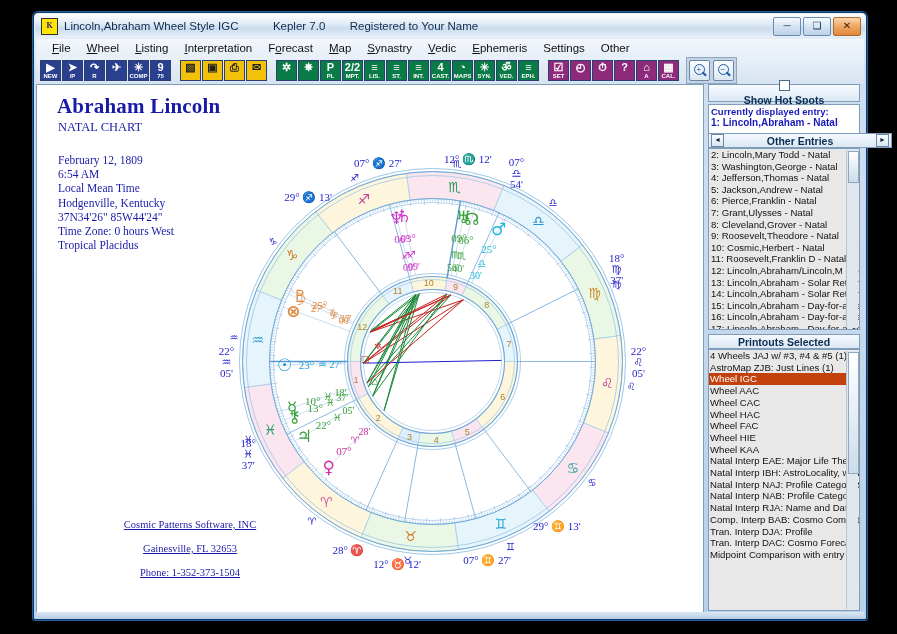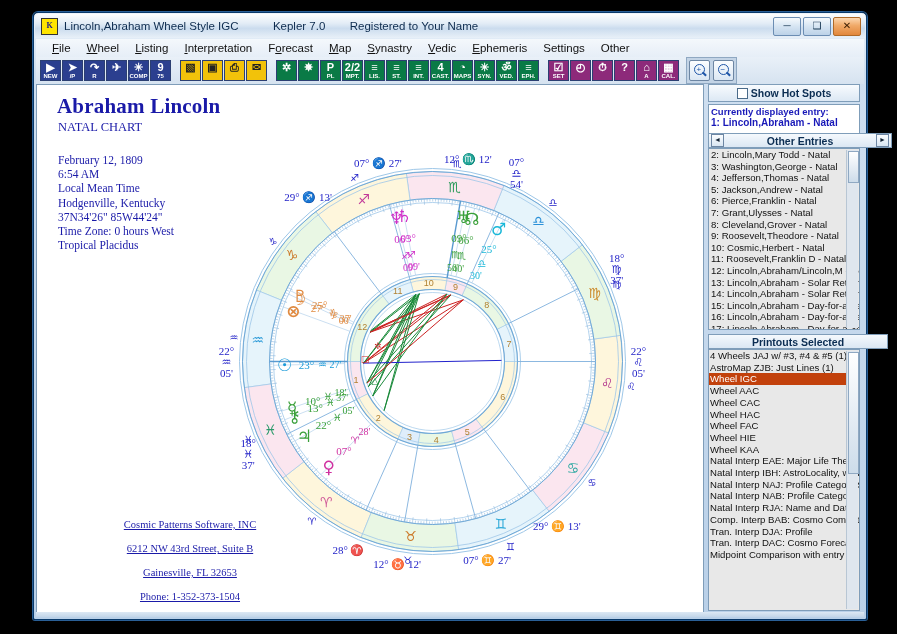--- a/index.html
+++ b/index.html
@@ -92,21 +92,21 @@
 
   
   .wheel{position:absolute;left:162px;top:56px;width:435px;height:435px;}
   .wheel svg{display:block;}
 
   
   .side{position:absolute;left:670px;top:0;width:156px;height:529px;}
   .hotspots{
     position:absolute;left:2px;top:0;width:152px;height:18px;
     background:linear-gradient(180deg,#f8fbfe,#dce8f4);border:1px solid #7f9db9;
-    display:flex;align-items:center;justify-content:center;gap:3px;box-sizing:border-box;cursor:pointer;
+    display:flex;align-items:center;justify-content:center;gap:3px;box-sizing:border-box;cursor:pointer;flex-direction:column;
   }
   .hs-check{width:9px;height:9px;border:1px solid #4a6b8a;background:#fff;flex:none;}
   .hs-label{font-size:10.5px;font-weight:bold;color:#0b2d52;font-family:"Liberation Sans",sans-serif;}
 
   .curbox{position:absolute;left:2px;top:20px;width:152px;height:43px;background:#fff;border:1px solid #7f9db9;box-sizing:border-box;padding:1px 2px;}
   .cur-l1{font-size:9.5px;color:#1818b8;font-weight:bold;font-family:"Liberation Sans",sans-serif;white-space:nowrap;}
   .cur-l2{font-size:10px;color:#1818b8;font-weight:bold;font-family:"Liberation Sans",sans-serif;white-space:nowrap;}
 
   .oe-head{position:absolute;left:2px;top:49px;width:184px;height:15px;
     background:linear-gradient(180deg,#f5f9fd,#dbe7f3);border:1px solid #7f9db9;box-sizing:border-box;
@@ -115,21 +115,21 @@
     font-size:7px;line-height:9px;text-align:center;color:#123;cursor:pointer;}
   .oe-title{font-size:10.5px;font-weight:bold;color:#0b2d52;font-family:"Liberation Sans",sans-serif;}
 
   .oe-list{position:absolute;left:2px;top:64px;width:152px;height:182px;background:#e8e8e8;
     border:1px solid #7f9db9;box-sizing:border-box;overflow:hidden;}
   .oe-row{font-size:9.6px;color:#111;line-height:11.6px;white-space:nowrap;padding-left:2px;
           font-family:"Liberation Sans",sans-serif;cursor:pointer;}
   .oe-scroll{position:absolute;right:1px;top:1px;width:11px;bottom:1px;background:#dfe6ee;border-left:1px solid #b8c6d4;}
   .oe-thumb{position:absolute;left:1px;top:1px;width:9px;height:30px;background:linear-gradient(180deg,#ffffff,#cddcea);border:1px solid #8fa8c2;}
 
-  .po-head{position:absolute;left:2px;top:250px;width:180px;height:15px;
+  .po-head{position:absolute;left:2px;top:250px;width:152px;height:15px;
     background:linear-gradient(180deg,#f5f9fd,#dbe7f3);border:1px solid #7f9db9;box-sizing:border-box;
     display:flex;align-items:center;justify-content:center;}
   .po-list{position:absolute;left:2px;top:265px;width:152px;height:262px;background:#e8e8e8;
     border:1px solid #7f9db9;box-sizing:border-box;overflow:hidden;}
   .po-row{font-size:9.6px;color:#111;line-height:11.7px;white-space:nowrap;padding-left:1px;
           font-family:"Liberation Sans",sans-serif;cursor:pointer;}
   .po-row.sel{background:#c2410c;color:#fff;}
 
   .statusbar{position:absolute;left:2px;bottom:2px;width:828px;height:5px;background:linear-gradient(180deg,#dce8f4,#c2d5e8);}
 </style>
@@ -306,21 +306,20 @@
               <div>February 12, 1809</div>
               <div>6:54 AM</div>
               <div>Local Mean Time</div>
               <div>Hodgenville, Kentucky</div>
               <div>37N34'26"  85W44'24"</div>
               <div>Time Zone: 0 hours West</div>
               <div>Tropical Placidus</div>
             </div>
           <div class="ct-footer" id="ct-footer">
               <div>Cosmic Patterns Software, INC</div>
-              <div>6212 NW 43rd Street, Suite B</div>
               <div>Gainesville, FL 32653</div>
               <div>Phone: 1-352-373-1504</div>
             </div>
 
           <div class="wheel">
             <svg width="435" height="435" viewBox="0 0 435 435" xmlns="http://www.w3.org/2000/svg">
               <defs>
                 <g id="ticks"></g>
               </defs>
 

